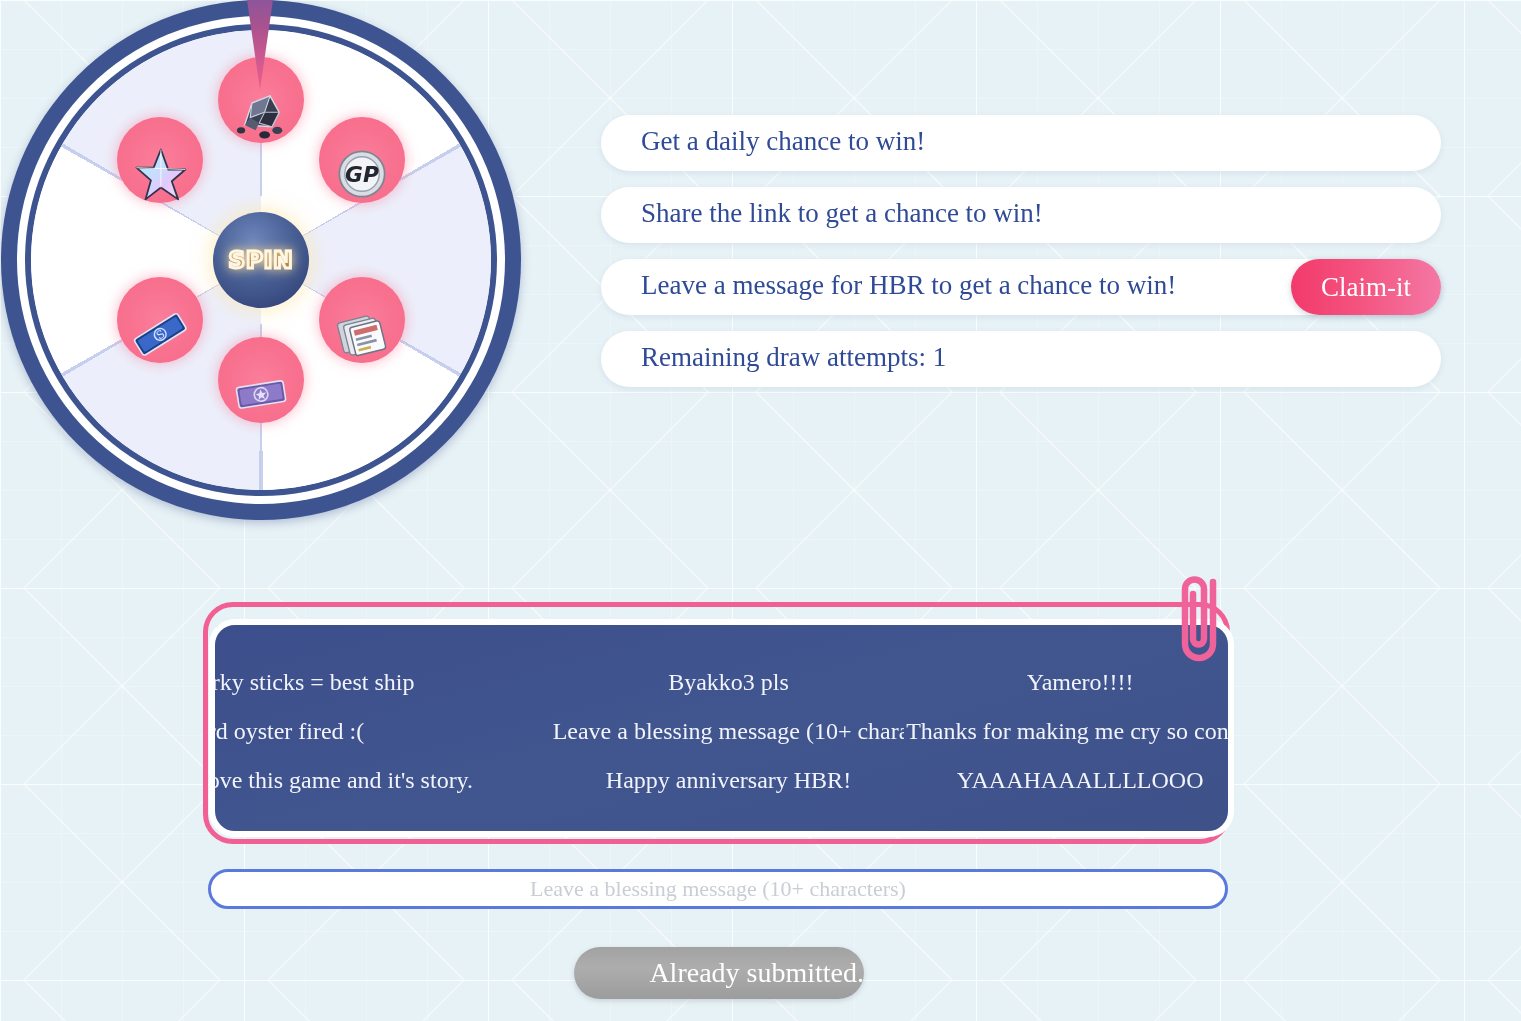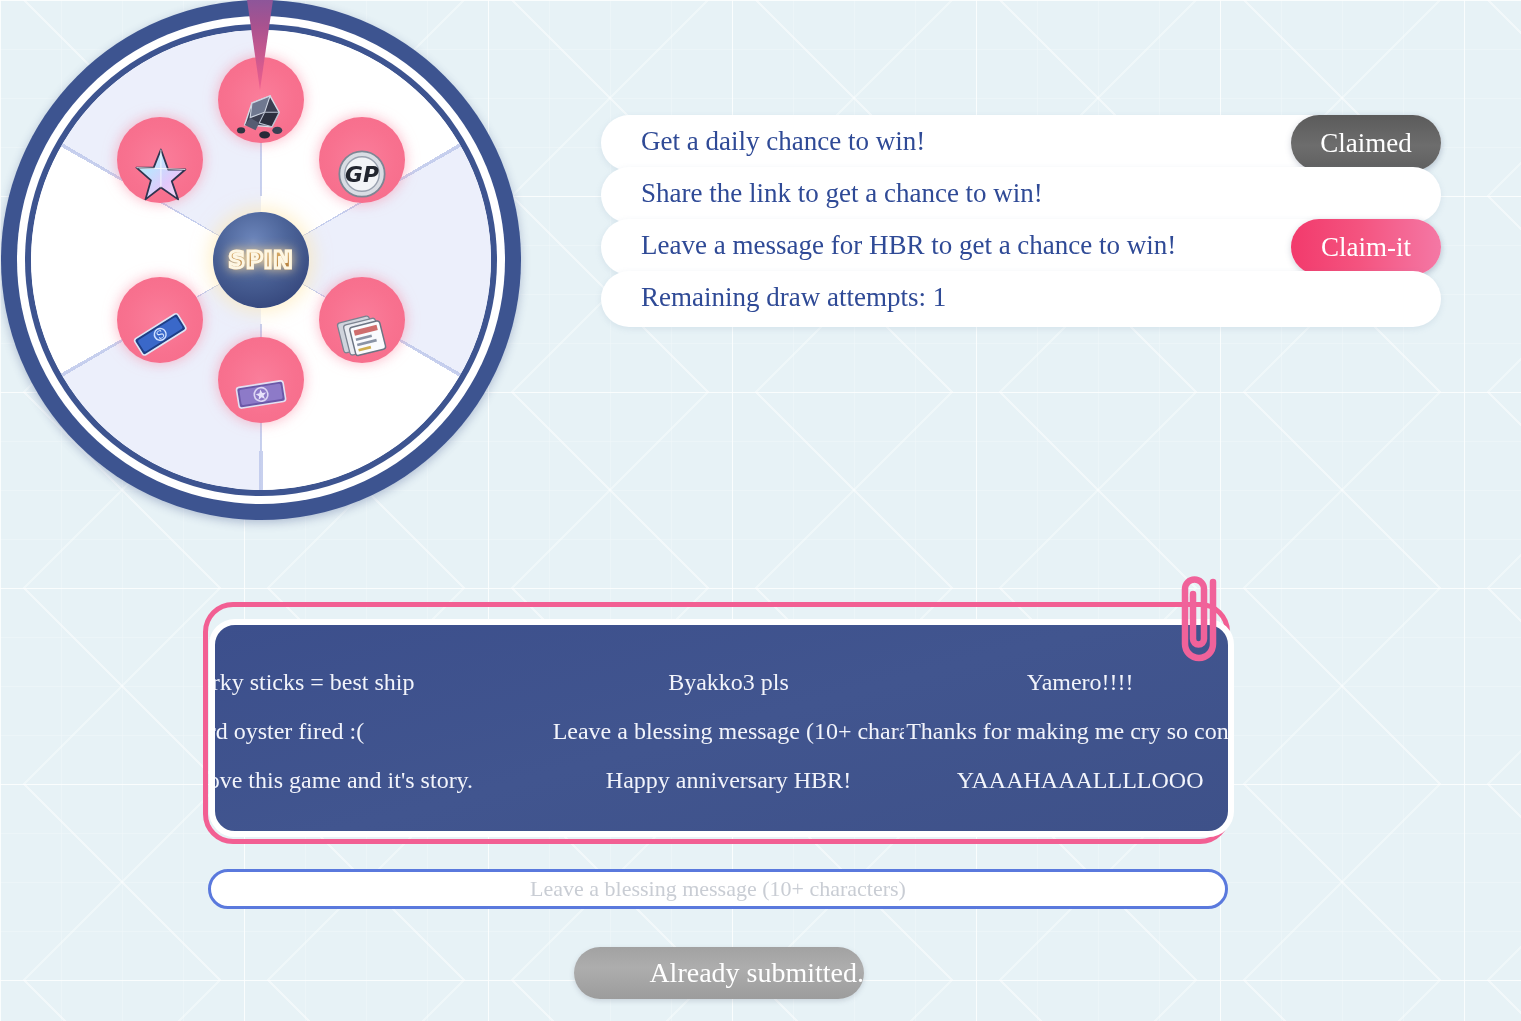--- a/index.html
+++ b/index.html
@@ -158,20 +158,21 @@
   #task-panel {
     position: absolute;
     left: 601px;
     top: 115px;
     width: 840px;
     z-index: 4;
   }
   .task-row {
     position: relative;
     height: 52px;
+    margin-bottom: 20px;
   }
   .task-pill {
     position: absolute;
     left: 0; top: 0;
     width: 840px; height: 56px;
     background: #ffffff;
     border-radius: 28px;
     box-shadow: 0 2px 6px rgba(120,150,180,0.16);
   }
   .task-label {
@@ -395,21 +396,20 @@
     <polygon points="4,0 38,0 21,118" fill="url(#ptrGrad)"></polygon>
   </svg>
 
 </div>
 
 <div id="task-panel">
 
   <div class="task-row">
     <div class="task-pill"></div>
     <span class="task-label">Get a daily chance to win!</span>
-    <button class="task-btn btn-claimed">Claimed</button>
   </div>
 
   <div class="task-row">
     <div class="task-pill"></div>
     <span class="task-label">Share the link to get a chance to win!</span>
   </div>
 
   <div class="task-row">
     <div class="task-pill"></div>
     <span class="task-label">Leave a message for HBR to get a chance to win!</span>

